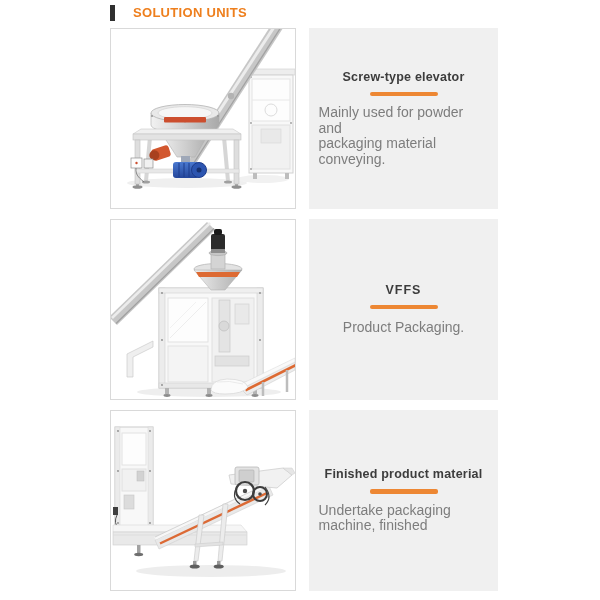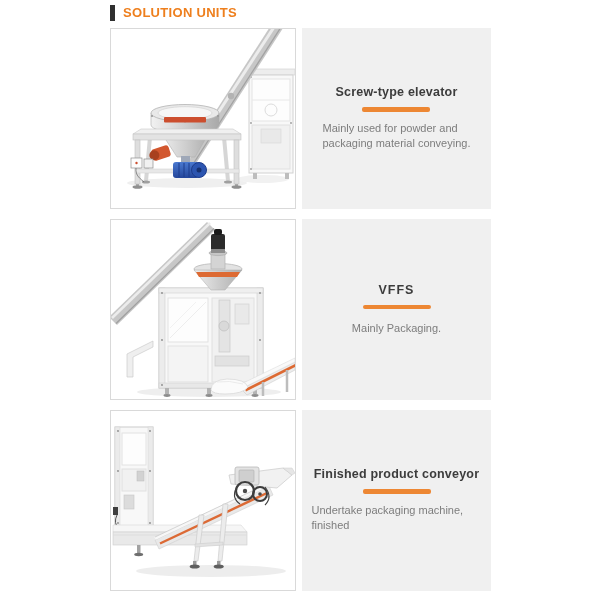--- a/index.html
+++ b/index.html
@@ -4,37 +4,37 @@
 <style>
   html,body{margin:0;padding:0;}
   body{
     width:600px;height:600px;background:#ffffff;
     font-family:"Liberation Sans","DejaVu Sans",sans-serif;
     position:relative;overflow:hidden;
   }
   .content{position:absolute;left:110px;top:4px;width:380px;}
   .title-row{display:flex;align-items:center;height:17px;margin-bottom:7px;}
   .title-marker{width:5px;height:16px;background:#2f2f2f;margin-right:8px;}
-  .page-title{font-size:13px;font-weight:bold;color:#ee7f1d;letter-spacing:.3px;margin:0;}
+  .page-title{font-size:13px;font-weight:bold;color:#ee7f1d;letter-spacing:.3px;margin:10px;}
   .cards{display:flex;flex-direction:column;gap:10px;}
-  .card{display:flex;gap:6px;height:181px;}
+  .card{display:flex;gap:13px;height:181px;}
   .photo{
     width:184px;height:179px;border:1px solid #d9d9d9;background:#fff;
     flex:0 0 auto;overflow:hidden;
   }
   .photo svg{display:block;width:184px;height:179px;}
   .panel{
     width:189px;height:181px;background:#f0f0f0;flex:0 0 auto;
     display:flex;align-items:center;justify-content:center;
   }
   .text-block{text-align:center;max-width:170px;}
   .card-heading{font-size:12.5px;font-weight:bold;color:#3c3c3c;margin:0 0 8px;letter-spacing:.2px;}
   .card-vffs .card-heading{letter-spacing:1px;}
   .heading-divider{width:68px;height:4.5px;border-radius:2px;background:#ed8733;margin:0 auto 9px;}
-  .card-description{display:inline-block;text-align:left;font-size:11px;line-height:15.5px;color:#7d7d7d;}
+  .card-description{display:inline-block;text-align:left;font-size:14px;line-height:15.5px;color:#7d7d7d;}
 </style>
 </head>
 <body>
 
 <div class="content">
 
   <div class="title-row">
     <span class="title-marker"></span>
     <h2 class="page-title">SOLUTION UNITS</h2>
   </div>
@@ -201,21 +201,21 @@
 
           <path d="M100,170 Q100,160 116,159 Q134,159 137,167 Q132,174 114,174 Q102,174 100,170 Z" fill="#fbfbfb" stroke="#d9d9d9" stroke-width="0.8"></path>
           <path d="M106,162 Q118,160 132,164" stroke="#e6e6e6" fill="none" stroke-width="0.8"></path>
         </svg>
       </div>
       <div class="panel">
         <div class="text-block">
           <h3 class="card-heading">VFFS</h3>
           <div class="heading-divider"></div>
           <div class="card-description">
-            <div>Mainly Packaging.</div>
+            <div>Product Packaging.</div>
           </div>
         </div>
       </div>
     </div>
 
     <div class="card">
       <div class="photo">
         <svg viewBox="0 0 184 179">
           <ellipse cx="100" cy="160" rx="75" ry="6" fill="#ededed"></ellipse>
 
@@ -263,21 +263,21 @@
           <polygon points="112,93 117,93 111,150 107,150" fill="#ececec" stroke="#c6c6c6" stroke-width="0.6"></polygon>
           <polygon points="84,133 112,131 112,134 84,136" fill="#e2e2e2" stroke="#c9c9c9" stroke-width="0.5"></polygon>
           <rect x="82" y="150" width="3.5" height="4" fill="#9a9a9a"></rect>
           <ellipse cx="83.7" cy="155.5" rx="5" ry="2" fill="#5f5f5f"></ellipse>
           <rect x="106" y="150" width="3.5" height="4" fill="#9a9a9a"></rect>
           <ellipse cx="107.7" cy="155.5" rx="5" ry="2" fill="#5f5f5f"></ellipse>
         </svg>
       </div>
       <div class="panel">
         <div class="text-block">
-          <h3 class="card-heading">Finished product conveyor</h3>
+          <h3 class="card-heading">Finished product material</h3>
           <div class="heading-divider"></div>
           <div class="card-description">
             <div>Undertake packaging machine, finished</div>
           </div>
         </div>
       </div>
     </div>
 
   </div>
 </div>

